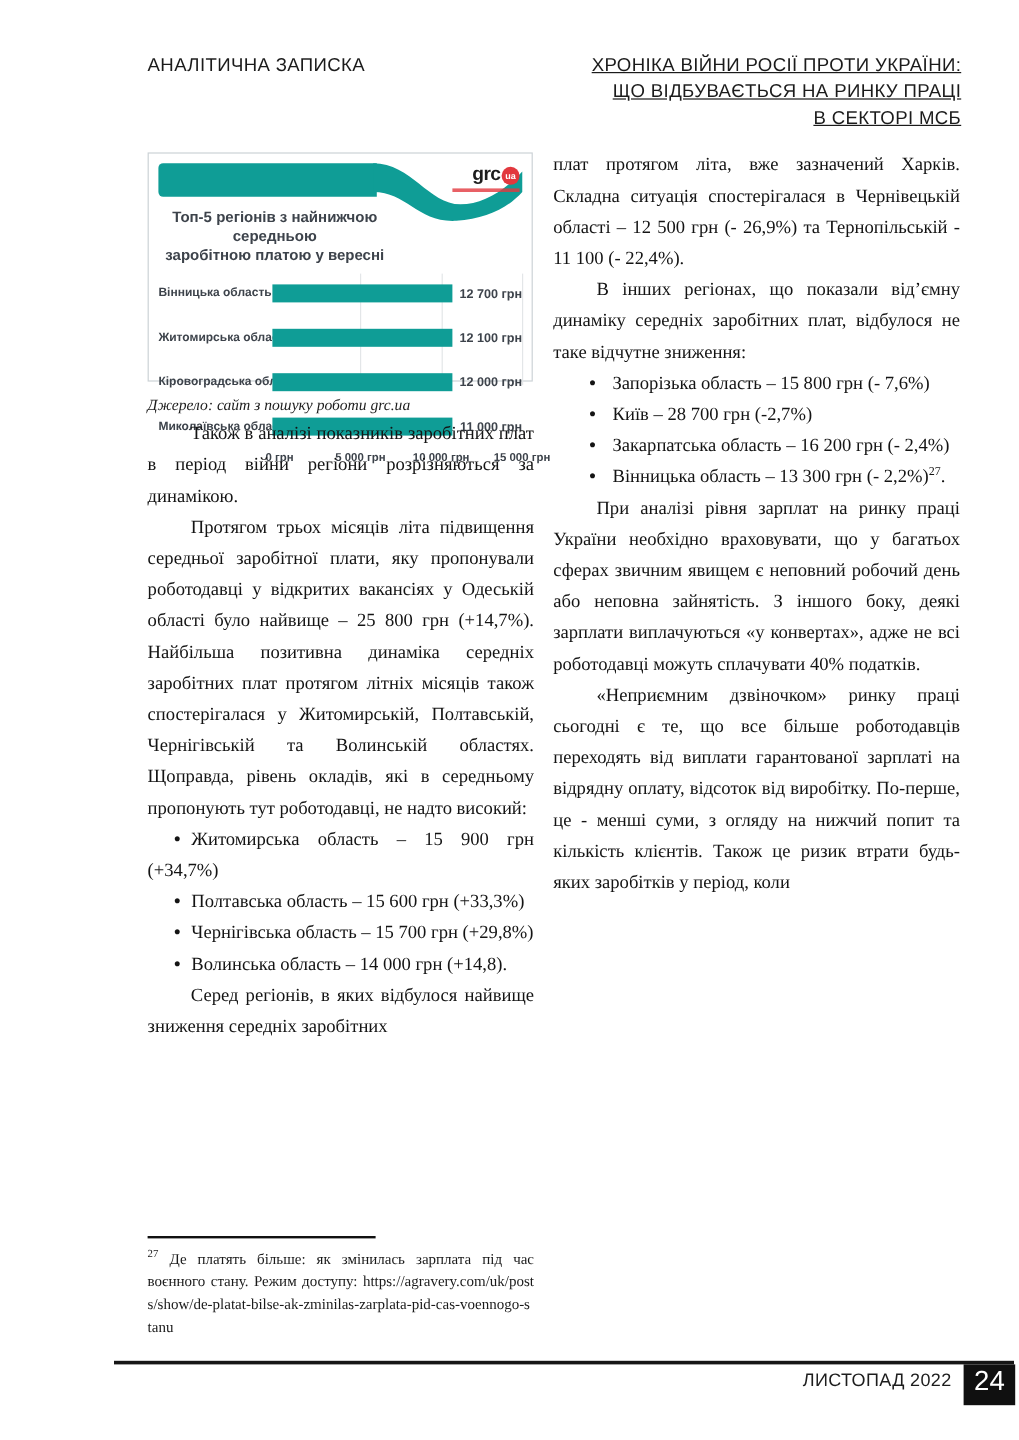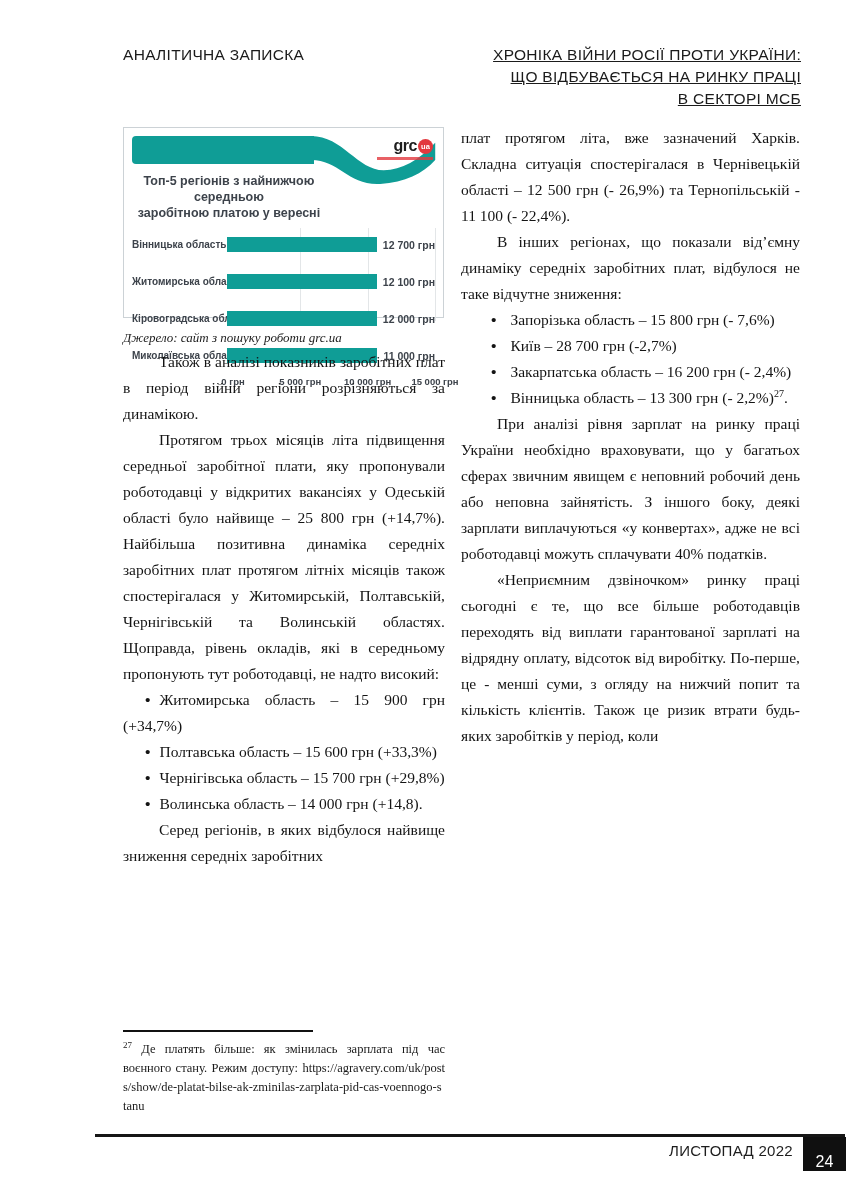--- a/index.html
+++ b/index.html
@@ -51,21 +51,21 @@
 
   
   .fn-rule { position:absolute; left:123px; top:1030px; width:190px; height:2px; background:#111; }
   .footnote { position:absolute; left:123px; top:1040px; width:322px; font-size:12.5px; line-height:19px; color:#1a1a1a; text-align:justify; }
   .footnote sup { font-size:9px; }
   .footnote .url { word-break:break-all; }
 
   
   .footer-rule { position:absolute; left:95px; top:1134px; width:750px; height:3px; background:#161616; }
   .footer-date { position:absolute; right:56px; top:1142px; font-family:"Liberation Sans", sans-serif; font-size:15px; color:#1d1d1d; letter-spacing:.3px; }
-  .page-box { position:absolute; left:803px; top:1137px; width:43px; height:34px; background:#101010; color:#fff; display:flex; align-items:flex-end; justify-content:center; font-family:"Liberation Sans", sans-serif; font-size:16px; }
+  .page-box { position:absolute; left:803px; top:1137px; width:43px; height:34px; background:#101010; color:#fff; display:flex; align-items:flex-start; justify-content:center; font-family:"Liberation Sans", sans-serif; font-size:23px; }
 </style>
 </head>
 <body>
 
 <div class="page">
 
   <div class="hdr hdr-left">АНАЛІТИЧНА ЗАПИСКА</div>
   <div class="hdr hdr-right">
     <div>ХРОНІКА ВІЙНИ РОСІЇ ПРОТИ УКРАЇНИ:</div>
     <div>ЩО ВІДБУВАЄТЬСЯ НА РИНКУ ПРАЦІ</div>

